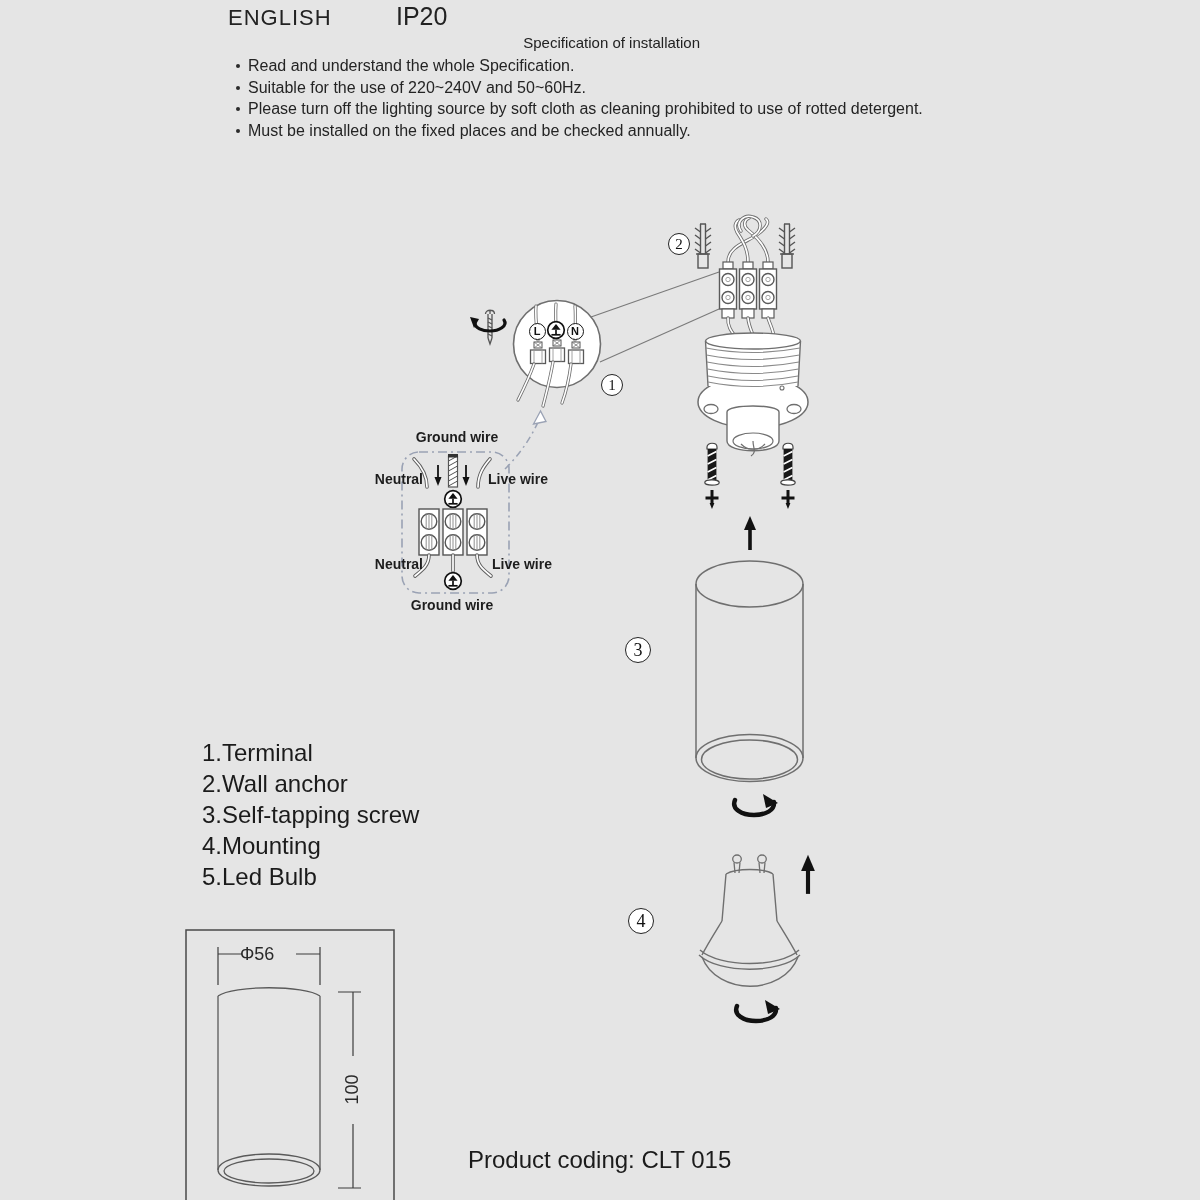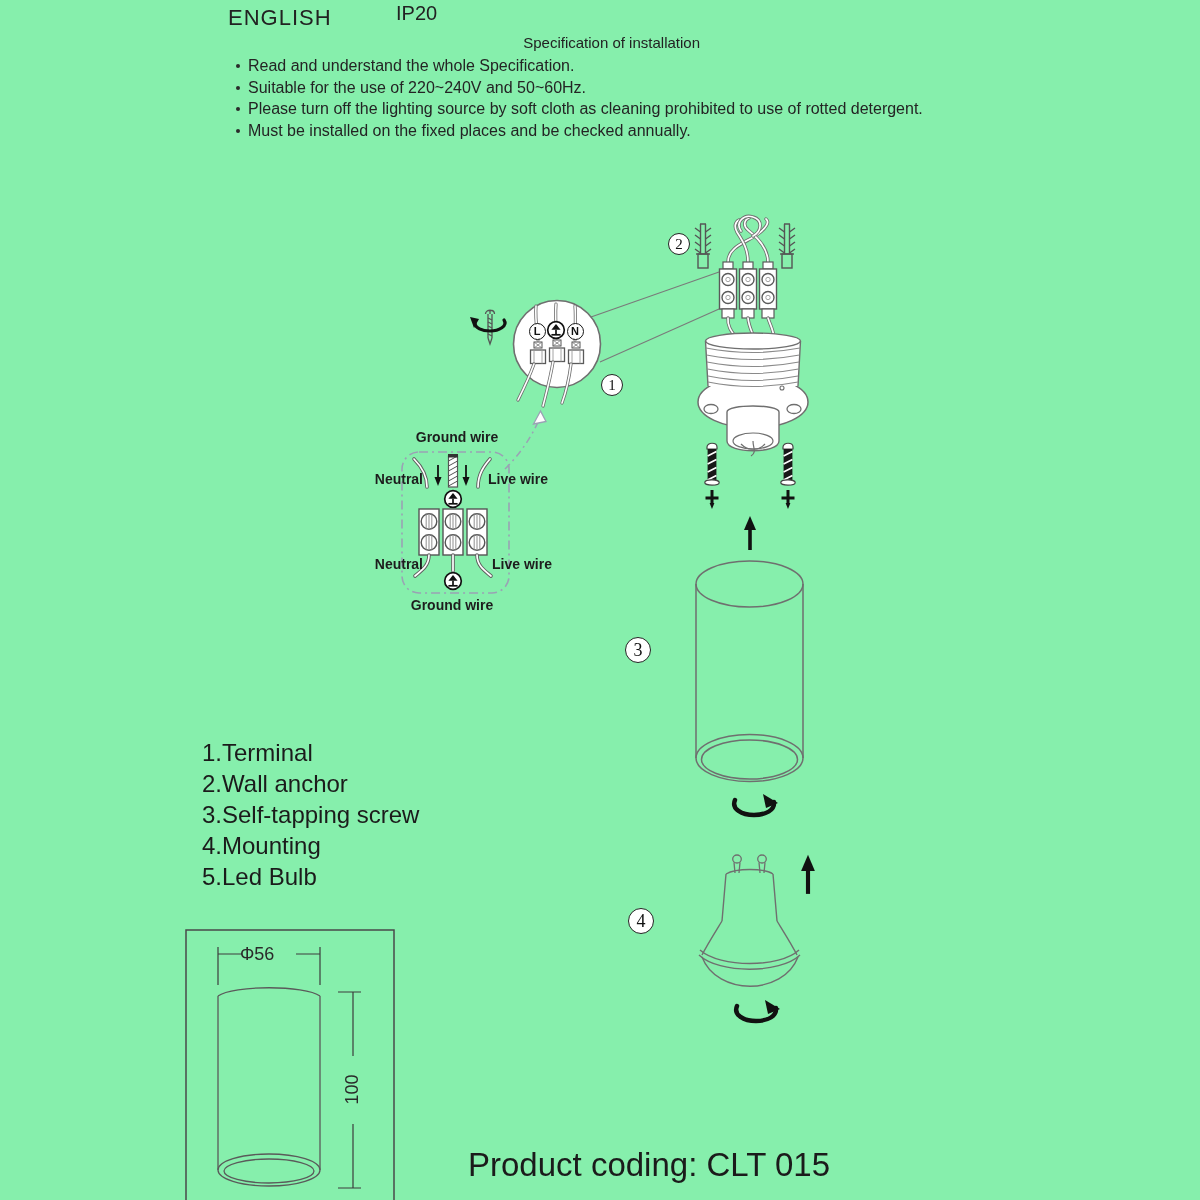--- a/index.html
+++ b/index.html
@@ -1,21 +1,21 @@
 <!DOCTYPE html>
 <html><head>
 <meta charset="utf-8">
 <style>
   html,body{margin:0;padding:0;background:#fff;}
-  #page{position:relative;width:1200px;height:1200px;background:#86efac;overflow:hidden;
+  #page{position:relative;width:1200px;height:1200px;background:#e5e5e5;overflow:hidden;
         font-family:"Liberation Sans","DejaVu Sans",sans-serif;color:#1f1f1f;}
   .abs{position:absolute;}
   
   .english{left:228px;top:5px;font-size:22px;letter-spacing:1px;color:#222;}
-  .ip20{left:396px;top:2px;font-size:20px;color:#222;text-align:right;}
+  .ip20{left:396px;top:2px;font-size:25px;color:#222;text-align:right;}
   .spec-title{left:420px;top:34px;width:280px;text-align:right;font-size:15px;color:#222;}
   
   .safety{left:222px;top:54px;width:800px;font-size:16px;line-height:21.6px;color:#242424;}
   .safety .intro{padding-left:16px;}
   .safety ul{margin:1px 0 0 0;padding-left:14px;list-style:none;}
   .safety li{position:relative;padding-left:12px;}
   .safety li::before{content:"";position:absolute;left:0;top:9px;width:4px;height:4px;border-radius:50%;background:#2a2a2a;}
   
   .wlbl{font-size:14px;font-weight:700;color:#1d1d1d;}
   
@@ -27,21 +27,21 @@
            font-family:"Liberation Serif","DejaVu Serif",serif;color:#111;}
   .n-small{width:22px;height:22px;font-size:15px;}
   .n-big{width:26px;height:26px;font-size:18px;}
   
   .parts{left:202px;top:737px;font-size:24px;line-height:31px;color:#1b1b1b;}
   
   .dim{font-size:18px;color:#2a2a2a;}
   .dim-phi{left:240px;top:944px;width:58px;}
   .dim-h{left:327px;top:1079px;width:50px;text-align:center;transform:rotate(-90deg);}
   
-  .coding{left:468px;top:1146px;font-size:33px;color:#1b1b1b;}
+  .coding{left:468px;top:1146px;font-size:24px;color:#1b1b1b;}
   svg{position:absolute;left:0;top:0;}
 </style>
 </head>
 <body>
 
 <div id="page">
 
   <svg width="1200" height="1200" viewBox="0 0 1200 1200">
     <defs>
       <g id="earth">

